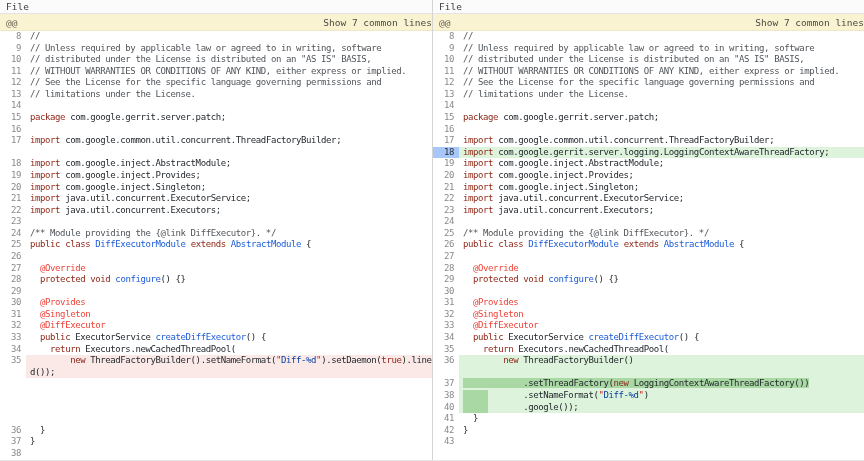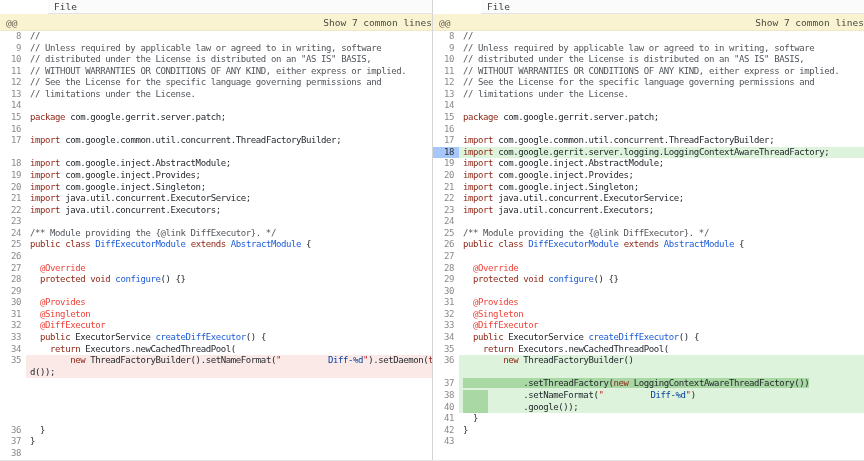--- a/index.html
+++ b/index.html
@@ -4,21 +4,21 @@
 <style>
   * { margin:0; padding:0; box-sizing:border-box; }
   html,body { width:864px; height:461px; overflow:hidden; background:#e6e6e6;
               font-family:"DejaVu Sans Mono", monospace; }
   .diff-wrap { display:flex; width:864px; height:460px; background:#fff; }
   .pane { width:432px; height:100%; overflow:hidden; background:#fff; }
   .pane.right { border-left:1px solid #d4d4d4; }
 
   .hdr-file { height:14px; line-height:14px; background:#fbfbfb;
               border-bottom:1px solid #e4e4e4; color:#3c4043;
-              font-size:9.5px; padding-left:6px;margin-left:48px; }
+              font-size:9.5px; padding-left:6px; }
   .hdr-hunk { position:relative; height:17px; line-height:17px;
               background:var(--hunk-bg); border-bottom:1px solid #f0e7c6;
               font-size:9.5px; color:#4a4a42; }
   .hdr-hunk .marker { position:absolute; left:6px; top:0; color:#6b6455; }
   .hdr-hunk .hunk-text { display:block; text-align:right; cursor:pointer; }
 
   .code-rows { font-size:9px; letter-spacing:-0.4px; }
   .row { display:flex; height:11.59px; line-height:11.6px; overflow:hidden; }
   .gut { width:26px; flex:0 0 26px; text-align:right; padding-right:5px;
          color:#8a8a8a; background:#fff; }
@@ -28,21 +28,21 @@
   .code.del    { background:var(--del-bg); }
   .code.add    { background:var(--add-bg); }
   .code.filler { background:#fff; }
 
   .seg-p  { }
   .seg-k  { color:#8f2717; }
   .seg-m  { color:#ef4238; }
   .seg-f  { color:#1c5bd8; }
   .seg-c  { color:#50555a; }
   .seg-q  { color:#c5221f; }
-  .seg-s  { color:#0842a0;margin-left:47px; }
+  .seg-s  { color:#0842a0; }
   .seg-pd { background:var(--add-strong-bg); }
   .seg-kd { background:var(--add-strong-bg); color:#8f2717; }
   .seg-chip { display:inline-block; width:25px; height:11.6px;
               vertical-align:top; background:var(--add-strong-bg); }
 </style>
 </head>
 <body>
 
 <div class="diff-wrap">
 

